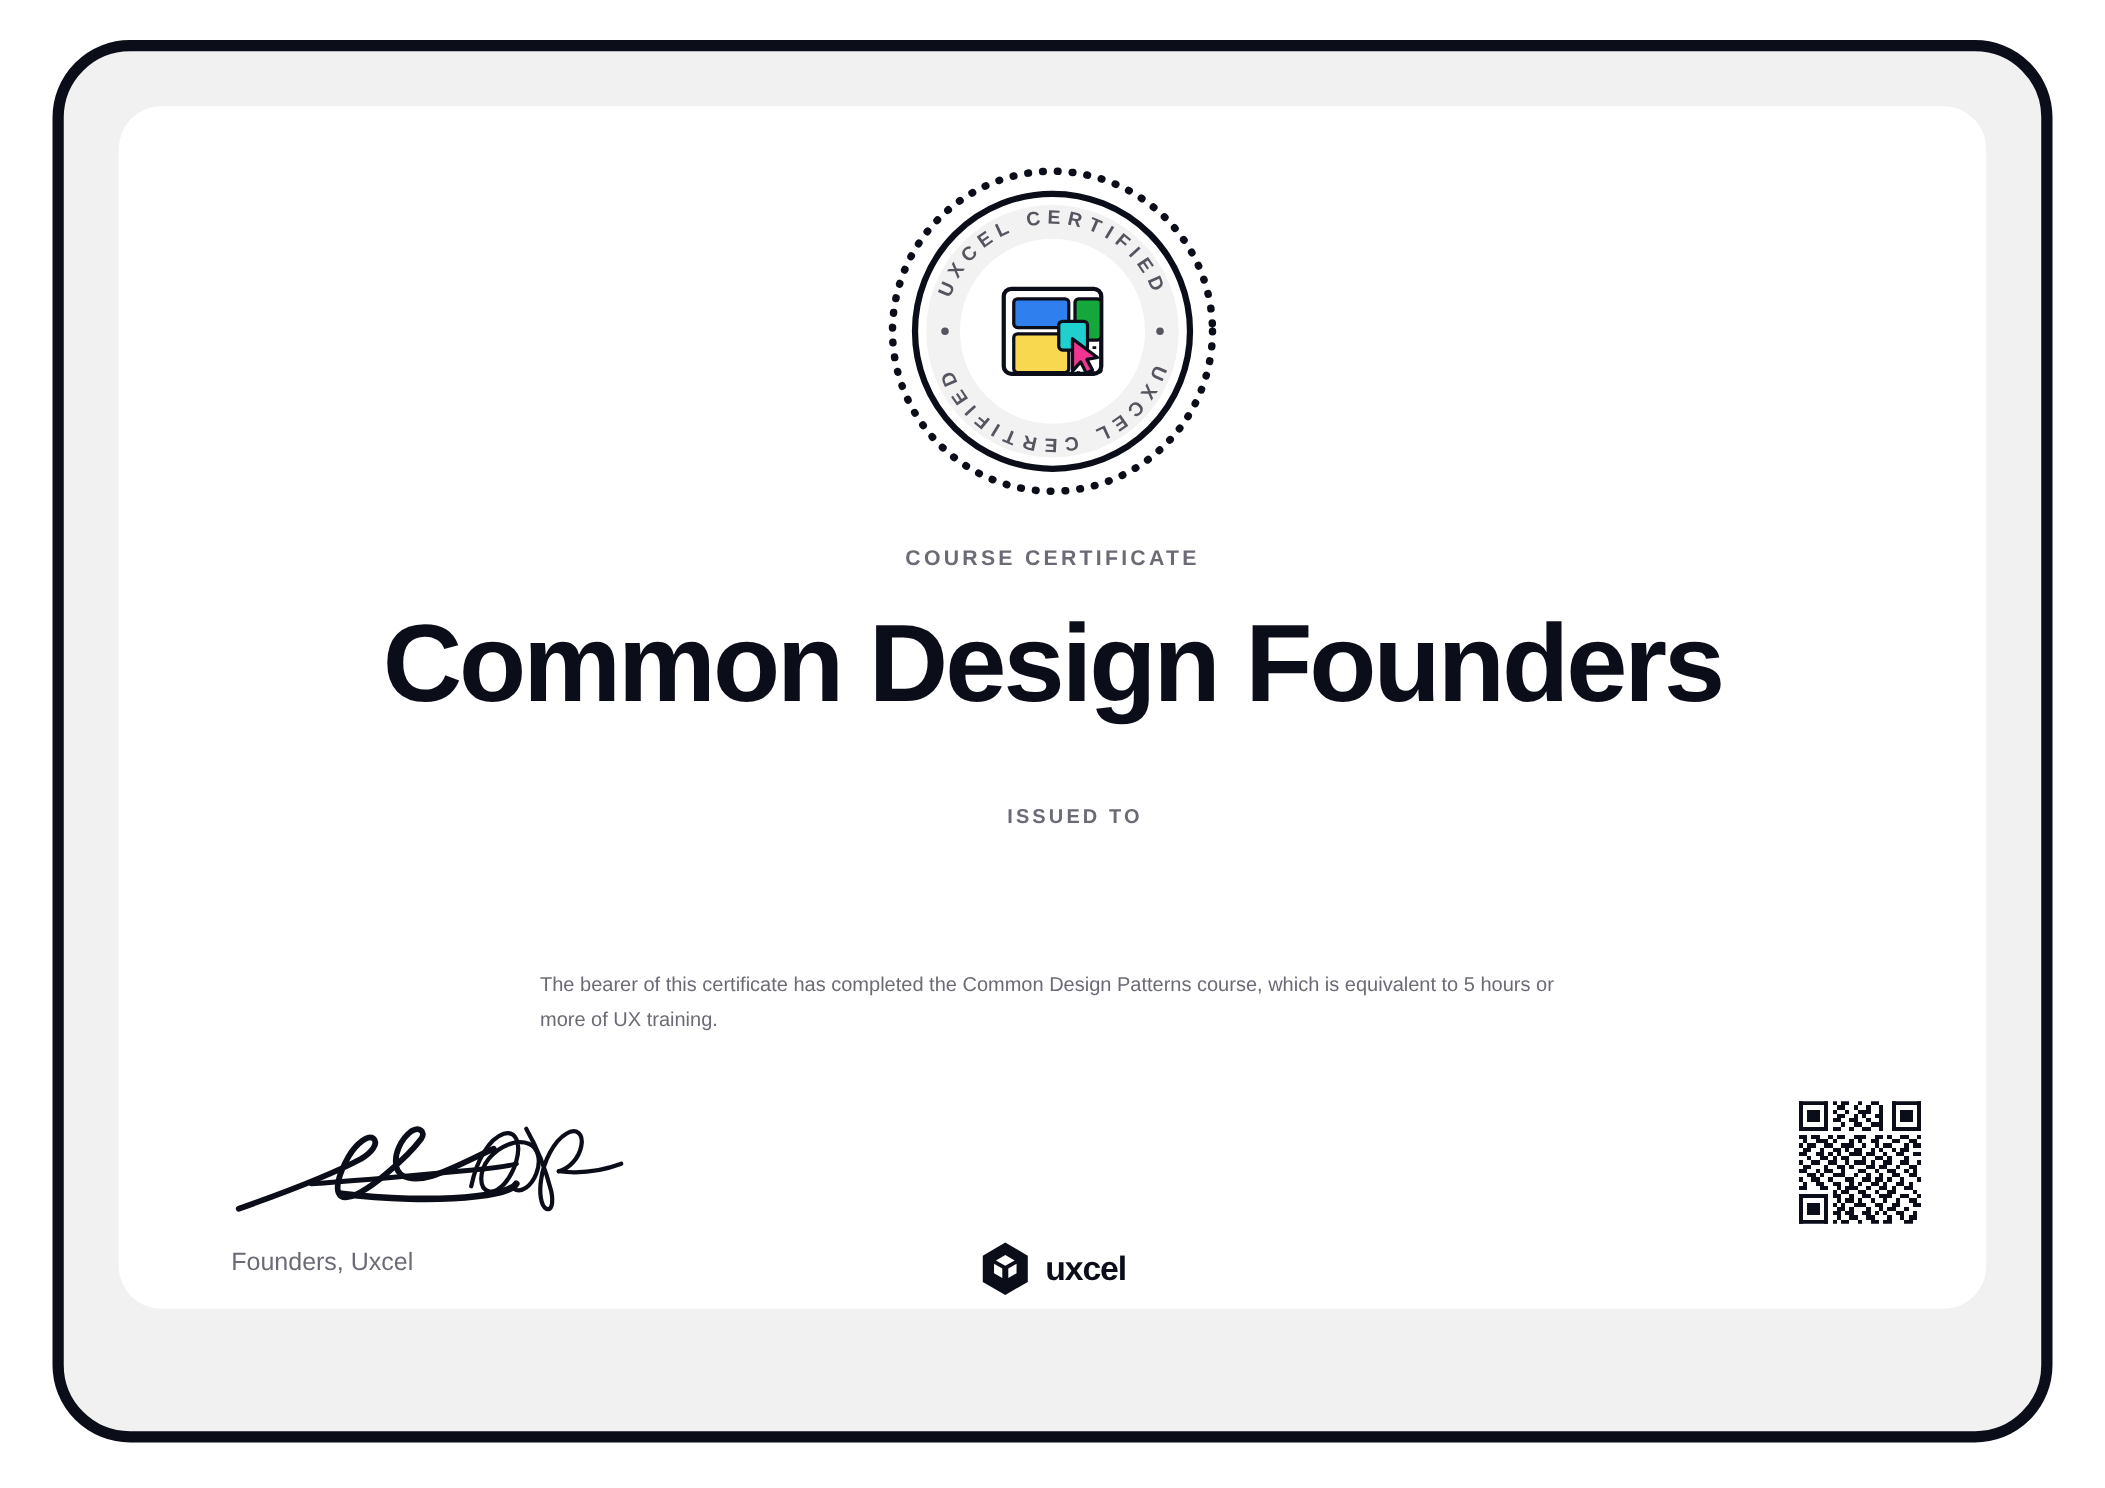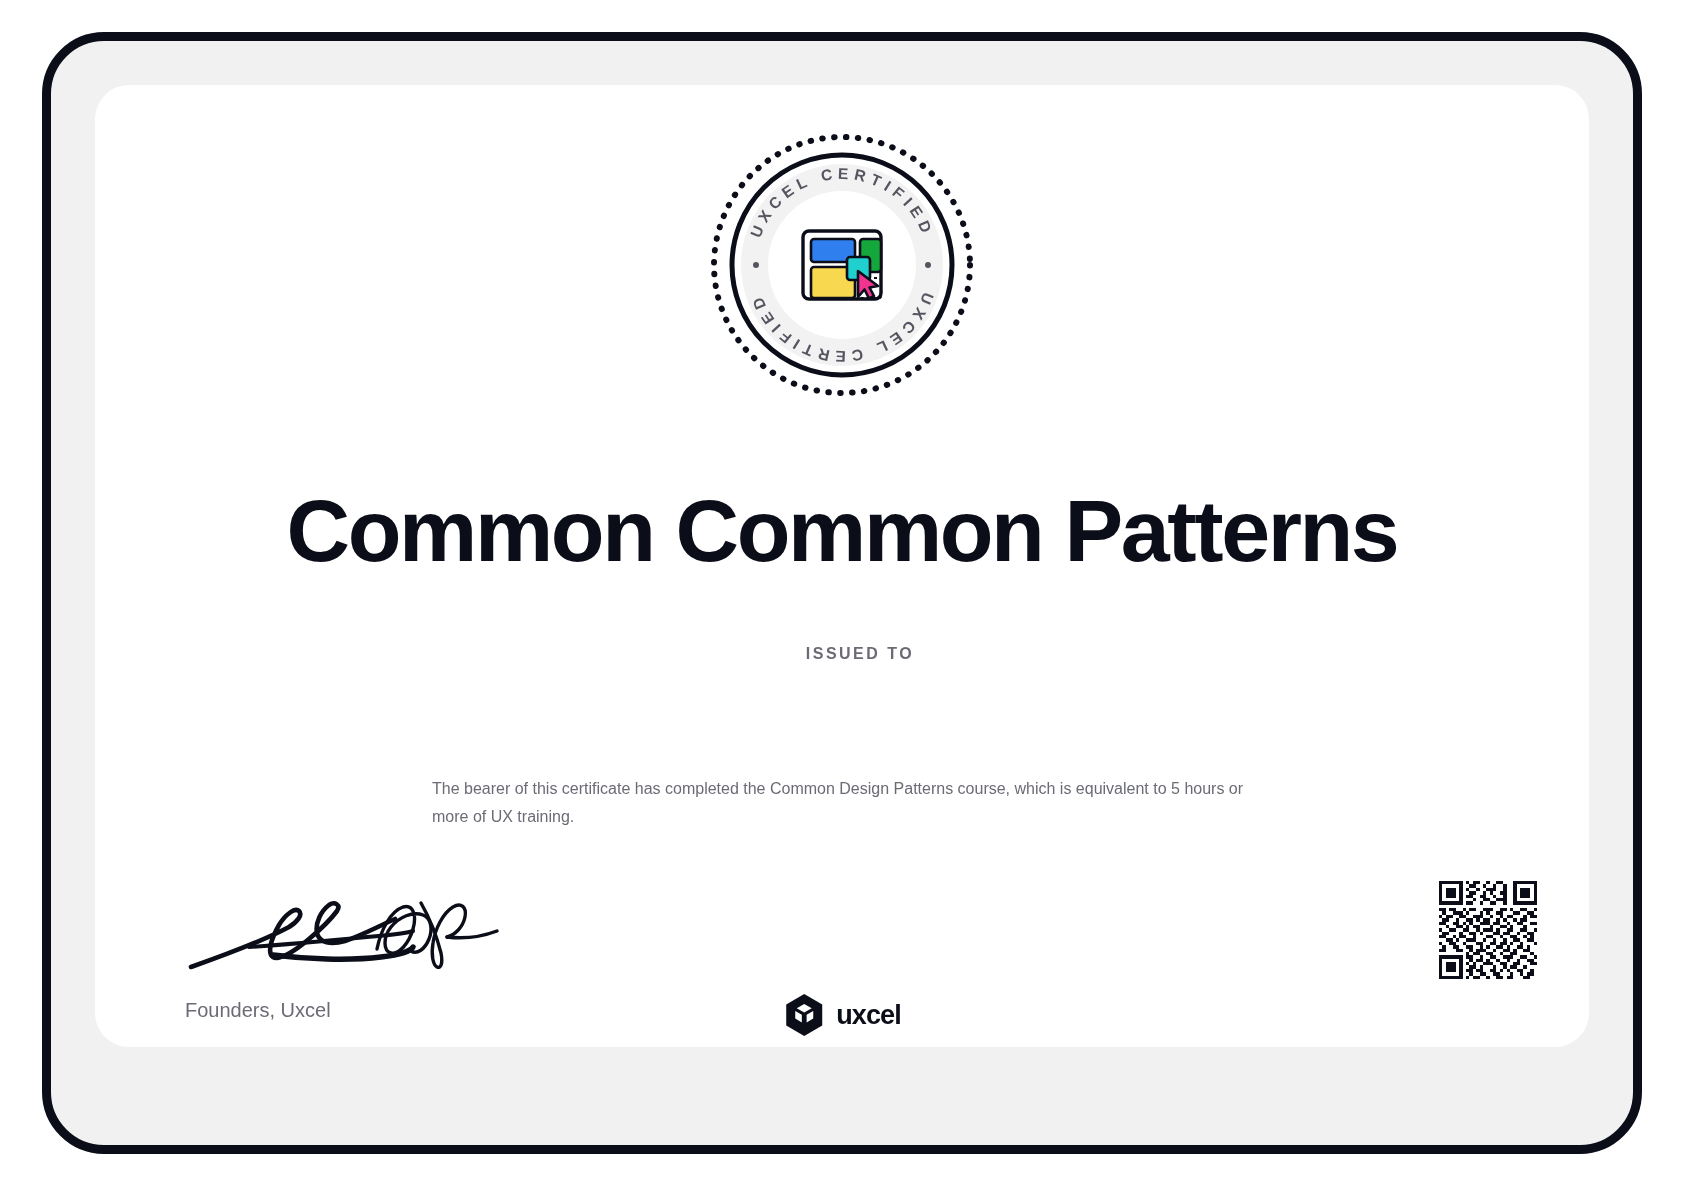--- a/index.html
+++ b/index.html
@@ -197,22 +197,23 @@
           <rect x="103" y="108" width="44" height="23" rx="3" fill="#2f7fef" stroke="#0b0d18" stroke-width="2.6"></rect>
           <rect x="152" y="108" width="21" height="33" rx="3" fill="#14a83c" stroke="#0b0d18" stroke-width="2.6"></rect>
           <rect x="103" y="136" width="44" height="31" rx="3" fill="#f8d84f" stroke="#0b0d18" stroke-width="2.6"></rect>
           <rect x="152" y="147" width="21" height="20" rx="2" fill="none" stroke="#0b0d18" stroke-width="2.2" stroke-dasharray="3 3"></rect>
           <rect x="139" y="126" width="23" height="23" rx="3" fill="#1fd0cf" stroke="#0b0d18" stroke-width="2.6"></rect>
           <path d="M 150 140 L 150 166 L 156.5 158.5 L 161 167.5 L 166 165 L 161.5 156.5 L 170 155 Z" fill="#f0348f" stroke="#0b0d18" stroke-width="2.6" stroke-linejoin="round"></path>
         </g>
       </svg>
     </div>
 
-
-    <h1 class="course-title">Common Common Patterns</h1>
+    <div class="eyebrow">COURSE CERTIFICATE</div>
+
+    <h1 class="course-title">Common Design Founders</h1>
 
     <div class="issued-to-label">ISSUED TO</div>
 
 
     <p class="description">The bearer of this certificate has completed the Common Design Patterns course, which is equivalent to 5 hours or more of UX training.</p>
 
     <div class="footer">
 
       <div class="signatures">
         <svg width="330" height="82" viewBox="0 0 330 82">

